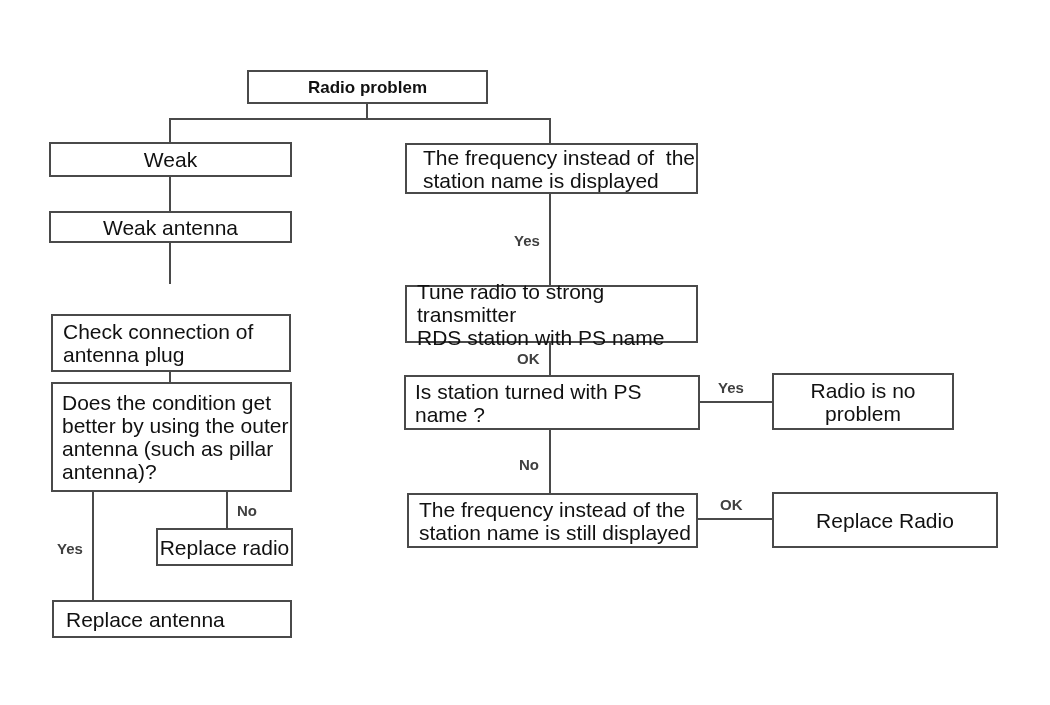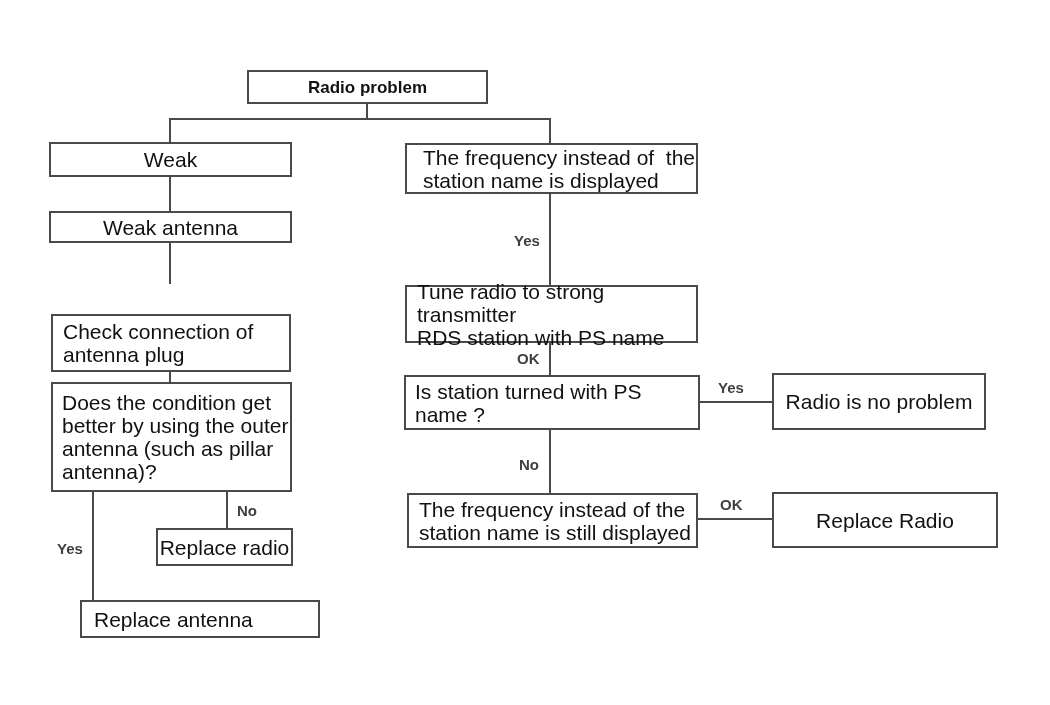--- a/index.html
+++ b/index.html
@@ -78,31 +78,31 @@
   <div class="box" style="left:51px; top:283px; width:240px; height:58px; padding-left:10px;margin-top:31px;">Check connection of
 antenna plug</div>
 
   <div class="box" style="left:51px; top:382px; width:241px; height:110px; padding-left:9px;">Does the condition get
 better by using the outer
 antenna (such as pillar
 antenna)?</div>
 
   <div class="box center" style="left:156px; top:528px; width:137px; height:38px;">Replace radio</div>
 
-  <div class="box" style="left:52px; top:600px; width:240px; height:38px; padding-left:12px;margin-left:28px;">Replace antenna</div>
+  <div class="box" style="left:52px; top:600px; width:240px; height:38px; padding-left:12px;">Replace antenna</div>
 
   <div class="box" style="left:405px; top:143px; width:293px; height:51px; padding-left:16px;">The frequency instead of  the
 station name is displayed</div>
 
   <div class="box" style="left:404px; top:375px; width:296px; height:55px; padding-left:9px;">Is station turned with PS name ?</div>
 
   <div class="box" style="left:405px; top:285px; width:293px; height:58px; padding-left:10px;">Tune radio to strong transmitter
 RDS station with PS name</div>
 
-  <div class="box center" style="left:772px; top:373px; width:214px; height:57px;">Radio is no problem</div>
+  <div class="box center" style="left:772px; top:373px; width:182px; height:57px;">Radio is no problem</div>
 
   <div class="box" style="left:407px; top:493px; width:291px; height:55px; padding-left:10px;">The frequency instead of the
 station name is still displayed</div>
 
   <div class="box center" style="left:772px; top:492px; width:226px; height:56px;">Replace Radio</div>
 
   <div class="elabel" style="left:57px; top:540px;">Yes</div>
   <div class="elabel" style="left:237px; top:502px;">No</div>
   <div class="elabel" style="left:514px; top:232px;">Yes</div>
   <div class="elabel" style="left:517px; top:350px;">OK</div>

